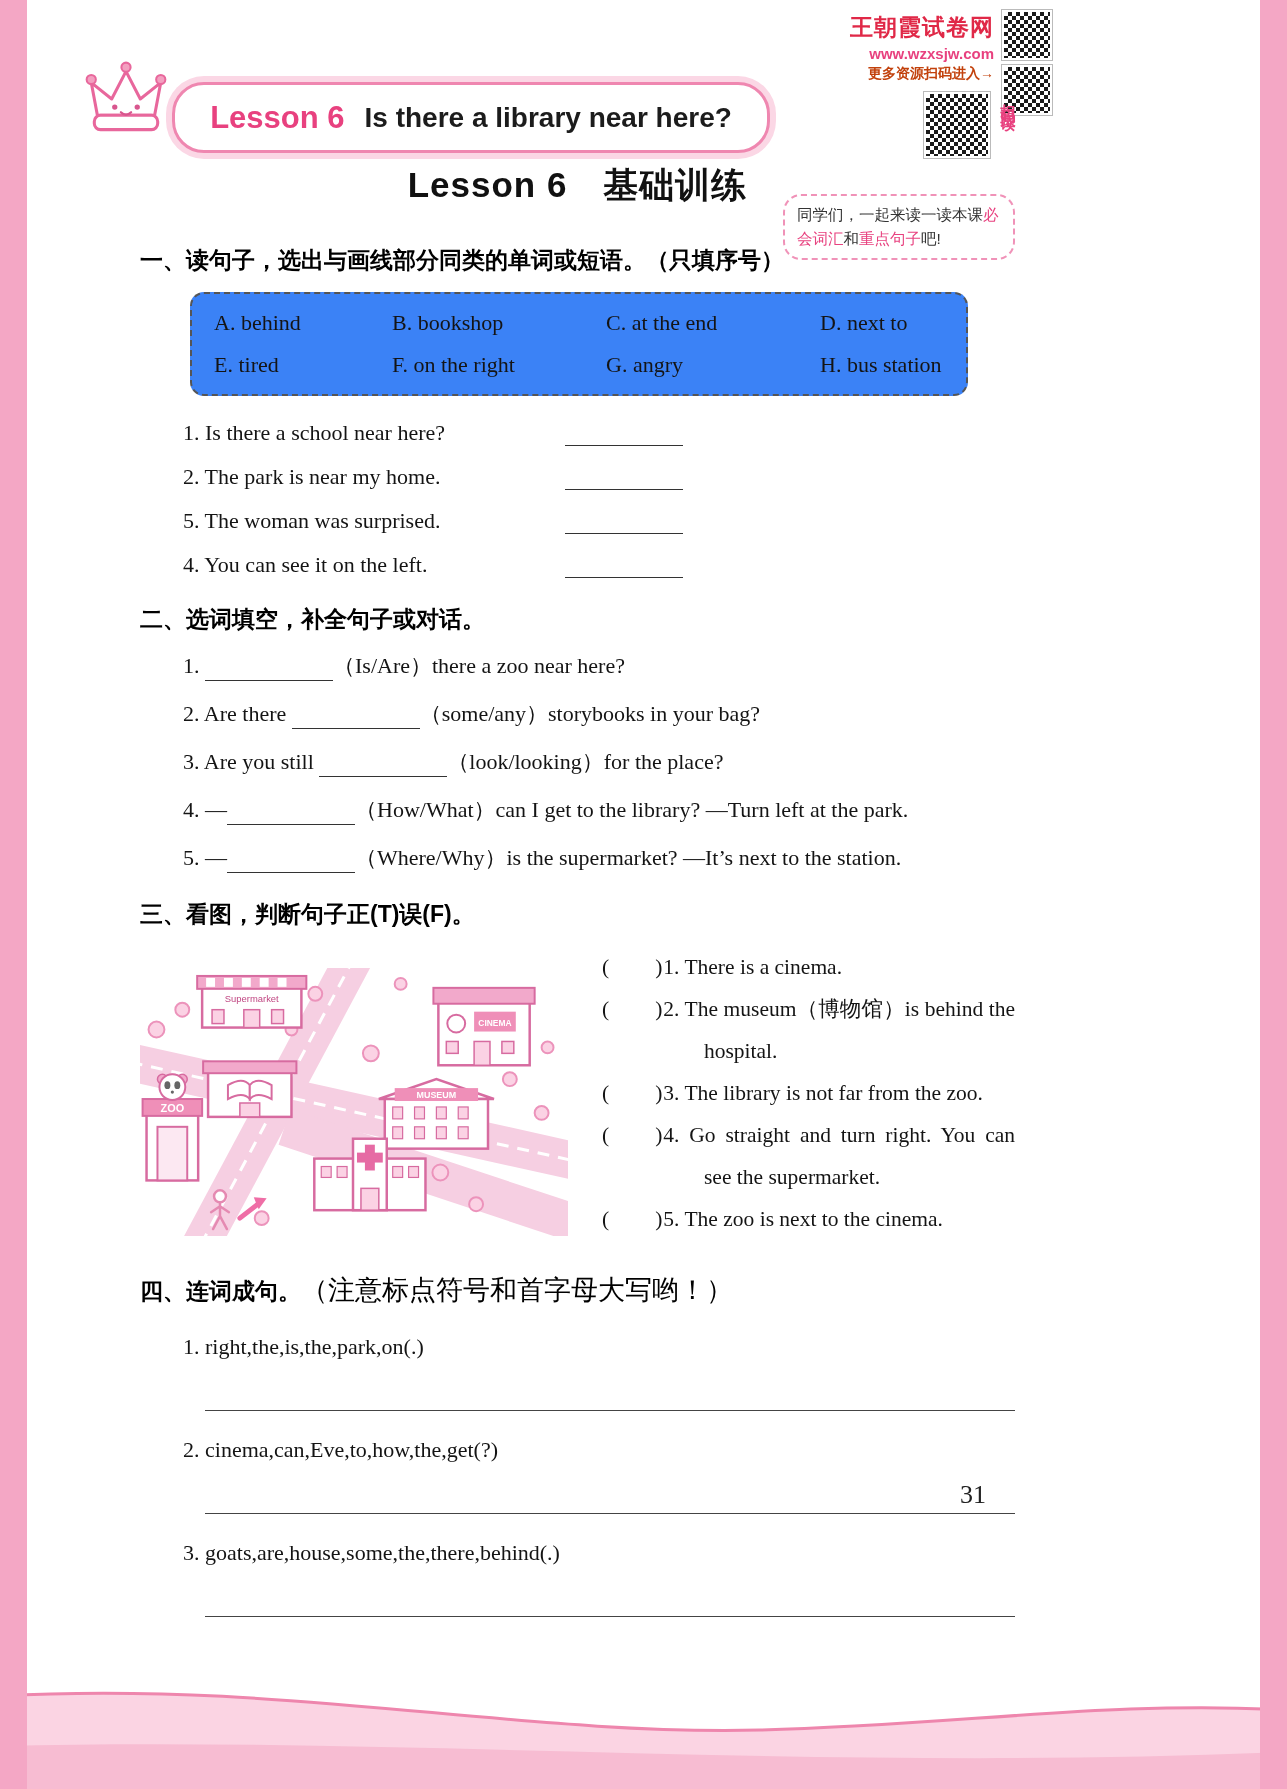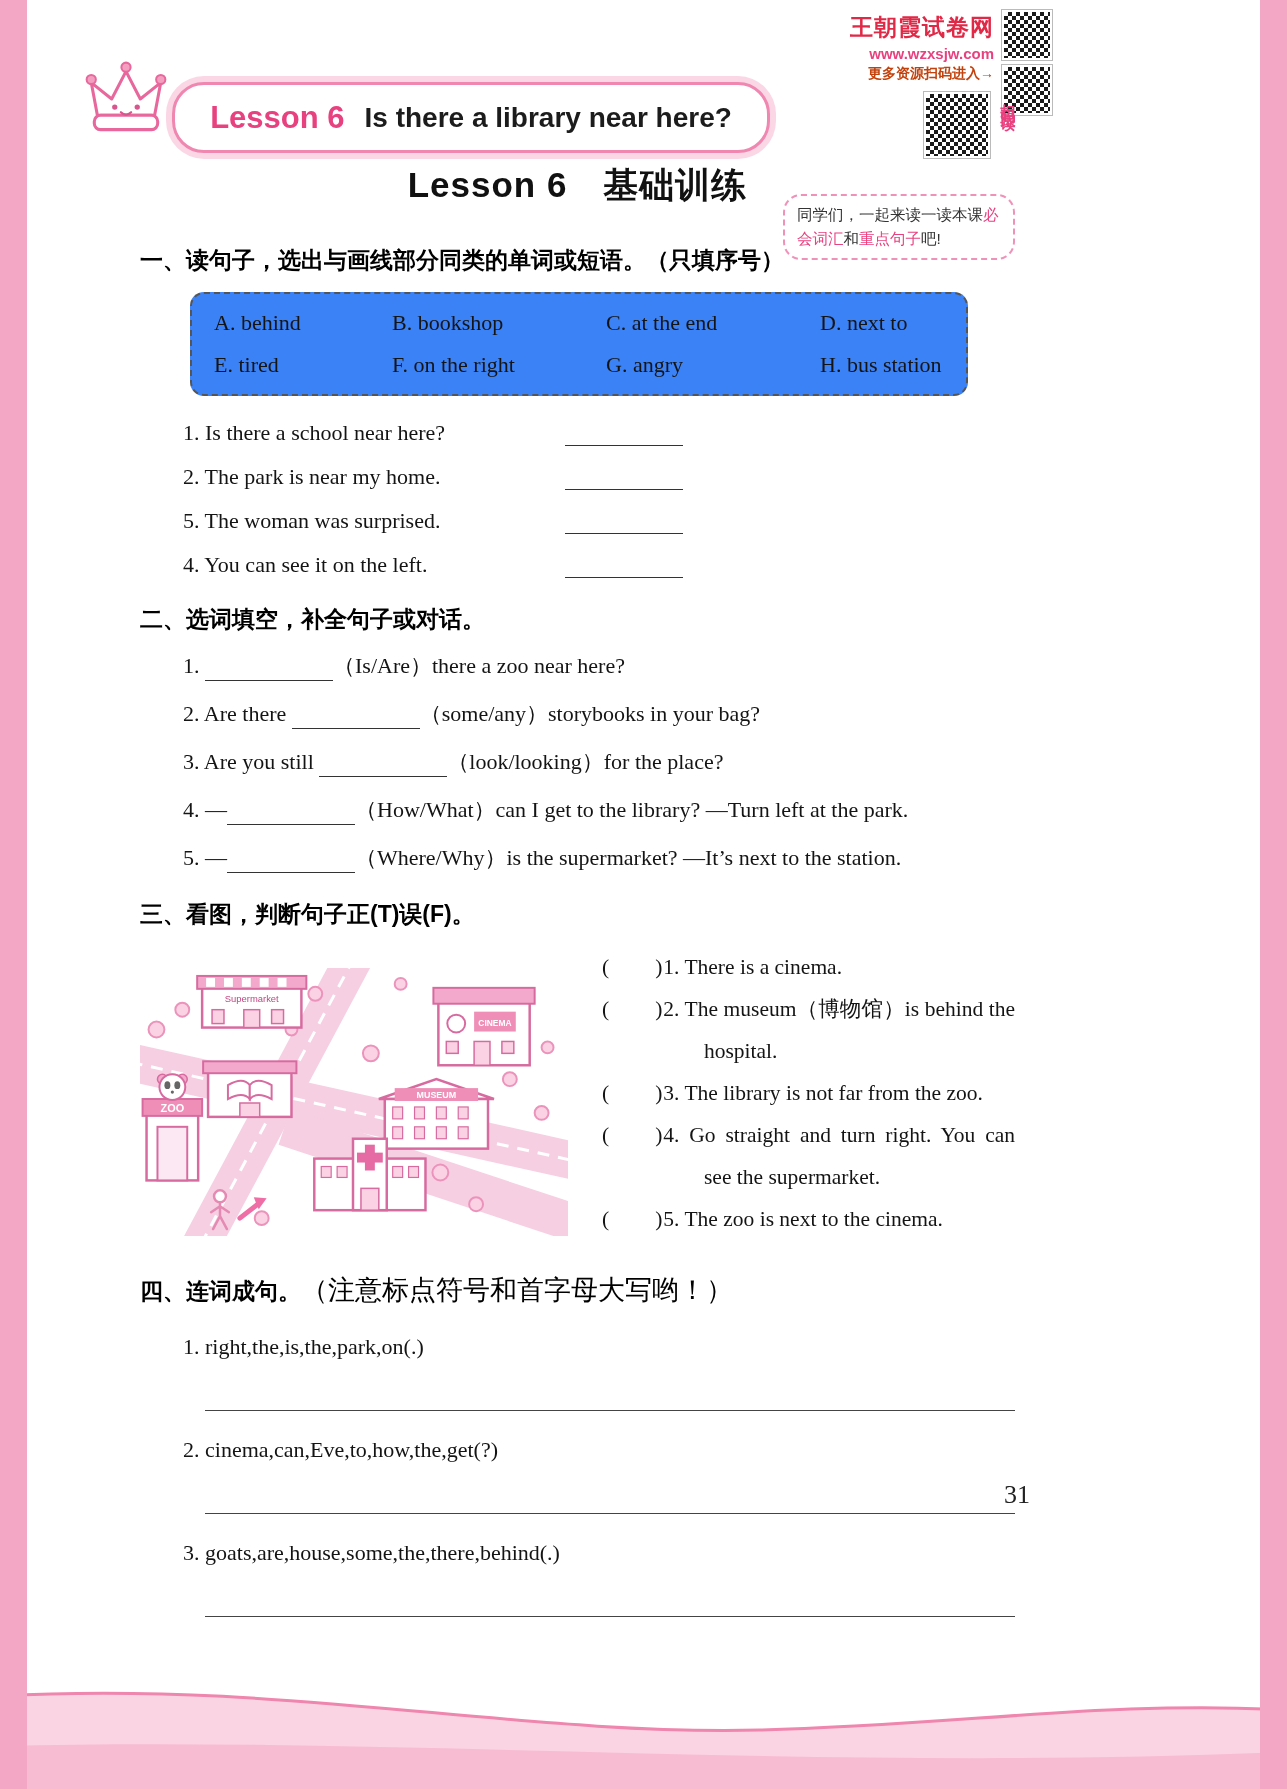--- a/index.html
+++ b/index.html
@@ -86,21 +86,21 @@
   .s3-body { display:flex; align-items:flex-end;gap:28px; }
   .map-wrap { flex:0 0 428px; }
   .tf-list { width:450px; margin-left:6px; font-size:21.5px; line-height:42px; text-align:justify; }
   .tf-item { padding-left:102px; text-indent:-102px; }
   .tf-bracket { letter-spacing:1px; }
 
   
   .s4-item { padding-left:43px; font-size:22px; margin-top:26px; }
   .s4-line { margin-left:65px; width:810px; border-bottom:1.6px solid #444; margin-top:50px; }
 
-  .page-number { position:absolute; left:1004px; top:1480px; font-size:26px; color:#222; z-index:2;}
+  .page-number { position:absolute; left:960px; top:1480px; font-size:26px; color:#222; z-index:2;}
 
   .footer-wave { position:absolute; left:0; bottom:0; width:1287px; height:115px; z-index:2; }
 
   svg text { font-family:"Liberation Sans", sans-serif; }
 </style>
 </head>
 <body>
 
 <div class="edge left"></div>
 <div class="edge right"></div>

